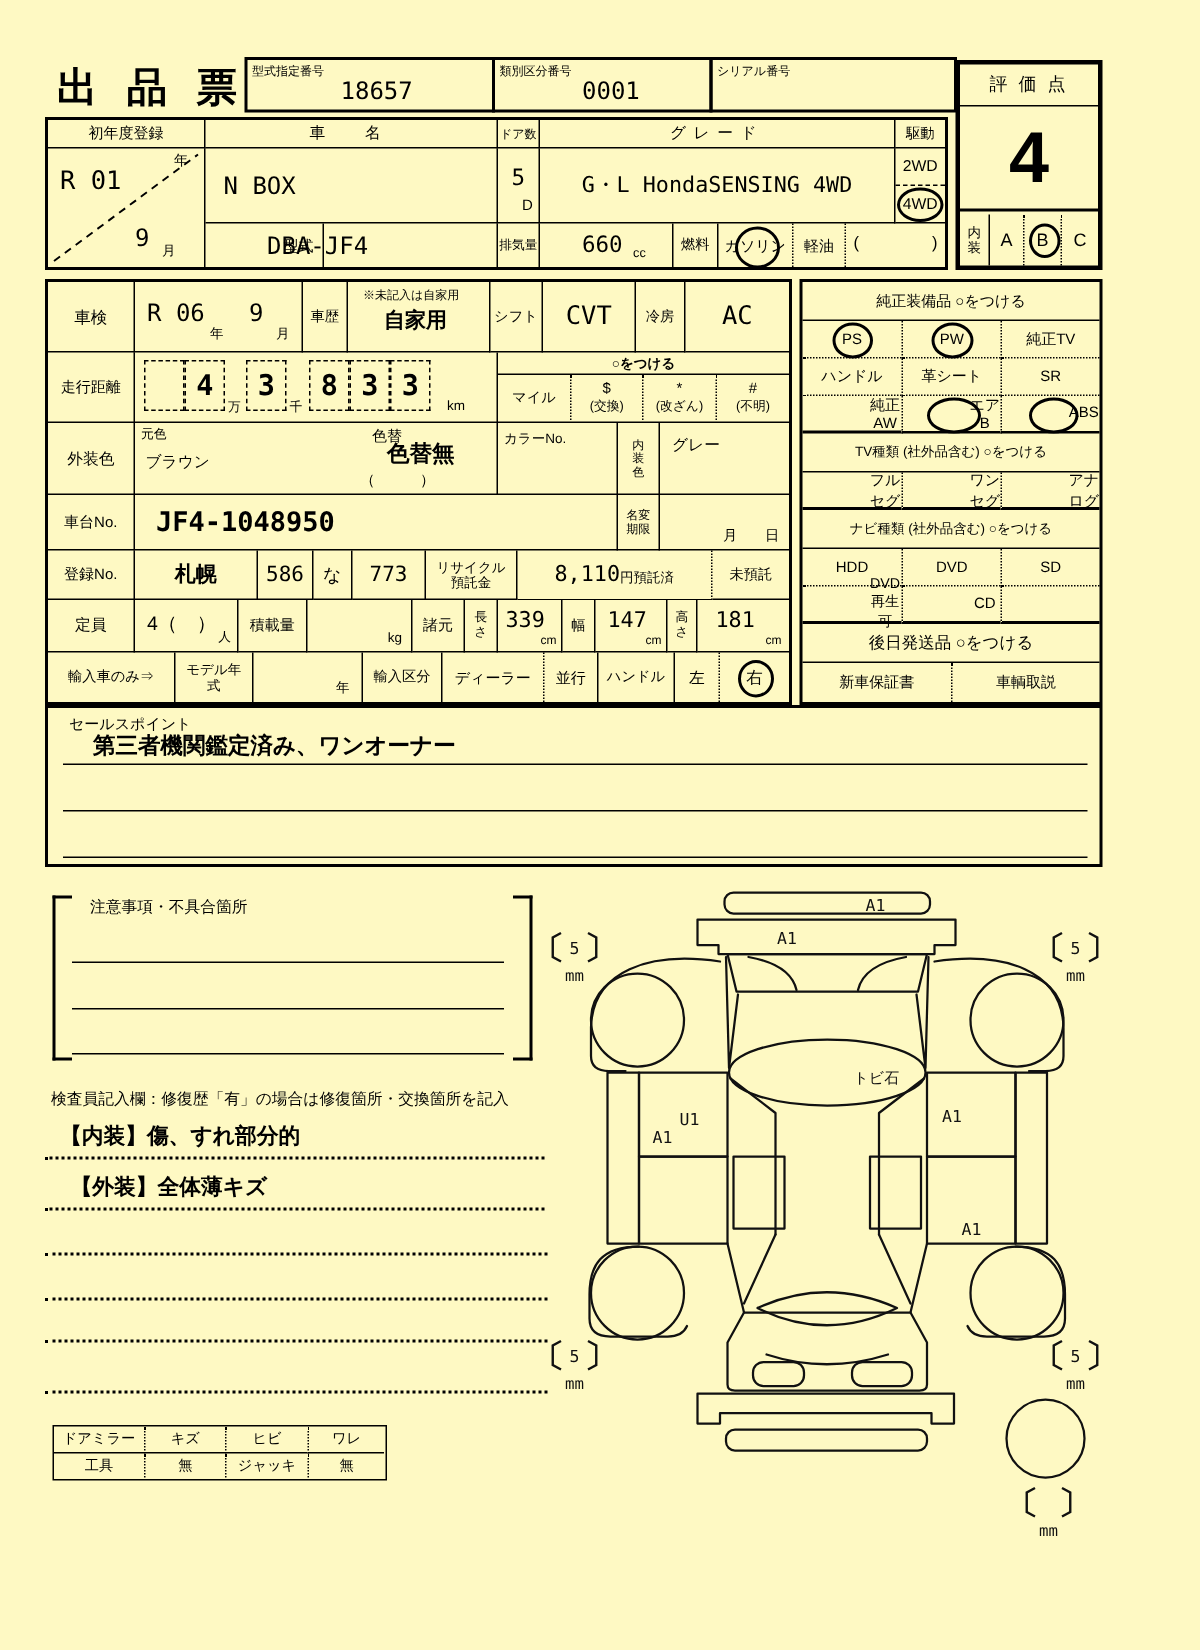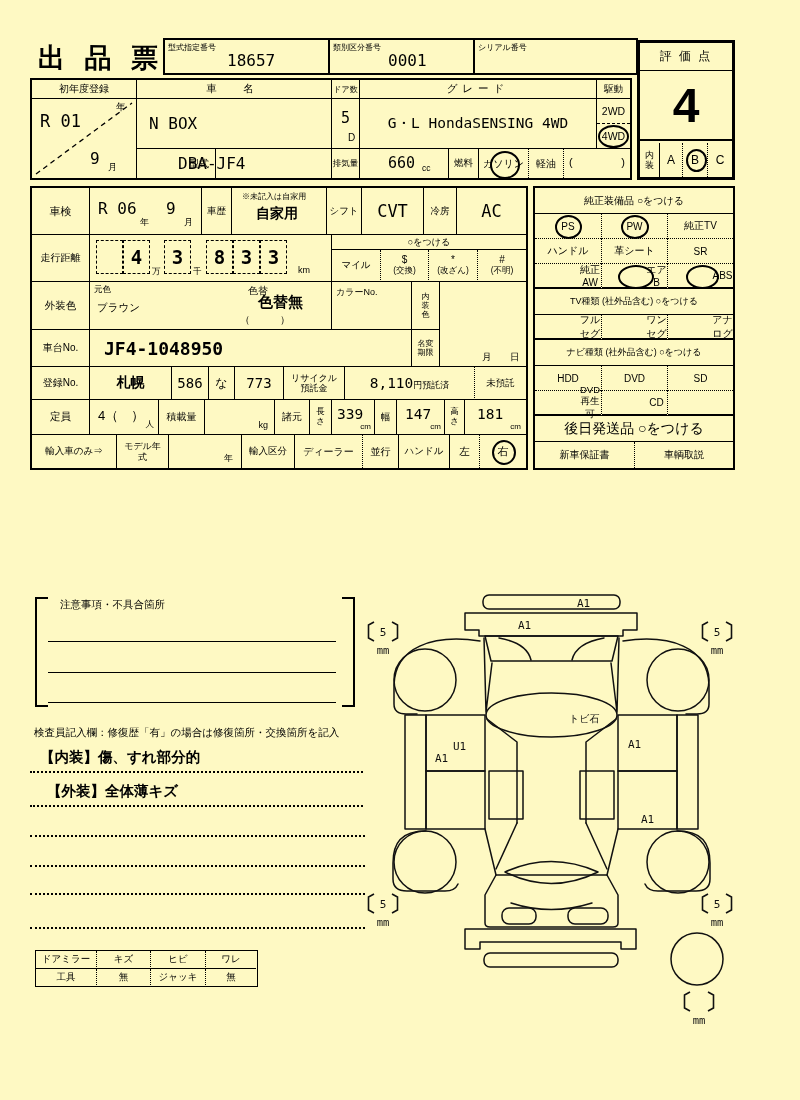--- a/index.html
+++ b/index.html
@@ -141,21 +141,21 @@
       <div class="dashbox mono b" style="left:33px;top:5px;width:27px;height:34px;font-size:19px;">4</div>
       <div class="abs" style="left:62px;top:31px;font-size:8.5px;">万</div>
       <div class="dashbox mono b" style="left:74px;top:5px;width:27px;height:34px;font-size:19px;">3</div>
       <div class="abs" style="left:103px;top:31px;font-size:8.5px;">千</div>
       <div class="dashbox mono b" style="left:116px;top:5px;width:27px;height:34px;font-size:19px;">8</div>
       <div class="dashbox mono b" style="left:143px;top:5px;width:27px;height:34px;font-size:19px;">3</div>
       <div class="dashbox mono b" style="left:170px;top:5px;width:27px;height:34px;font-size:19px;">3</div>
       <div class="abs" style="left:208px;top:30px;font-size:9px;">km</div>
     </div>
     <div class="cell bb" style="left:300px;top:47px;width:194px;height:47px;">
-      <div class="cell ctr bb1" style="left:0;top:0;width:194px;height:15px;font-size:9px;">○をつける</div>
+      <div class="cell ctr bb1" style="left:0;top:0;width:194px;height:15px;font-size:9px;font-weight:bold;">○をつける</div>
       <div class="cell ctr" style="left:0;top:15px;width:48px;height:30px;font-size:9.5px;">マイル</div>
       <div class="cell ctr bld" style="left:48px;top:15px;width:48px;height:30px;">
         <div>
             <div style="font-size:10px;">$</div>
             <div style="font-size:8.5px;">(交換)</div>
           </div>
       </div>
       <div class="cell ctr bld" style="left:96px;top:15px;width:49px;height:30px;">
         <div>
             <div style="font-size:10px;">*</div>
@@ -177,20 +177,23 @@
       <div class="abs" style="left:158px;top:2px;font-size:10px;">色替</div>
       <div class="abs b" style="left:168px;top:11px;font-size:15px;">色替無</div>
       <div class="abs" style="left:150px;top:31px;font-size:10px;">（　　　）</div>
     </div>
     <div class="cell br bb" style="left:300px;top:94px;width:80px;height:48px;">
       <div class="abs" style="left:4px;top:4px;font-size:9px;">カラーNo.</div>
     </div>
     <div class="cell ctr br bb" style="left:380px;top:94px;width:28px;height:48px;">
       <div class="vtext" style="width:10px;font-size:8px;">内装色</div>
     </div>
+    <div class="cell bb" style="left:408px;top:94px;width:86px;height:48px;">
+      <div class="abs" style="left:8px;top:8px;font-size:10.5px;">グレー</div>
+    </div>
 
     <div class="cell ctr br bb" style="left:0;top:142px;width:58px;height:37px;font-size:10px;">車台No.</div>
     <div class="cell br bb mono b" style="left:58px;top:142px;width:322px;height:37px;display:flex;align-items:center;font-size:18px;padding-left:14px;">
       <span>JF4-1048950</span>
     </div>
     <div class="cell ctr br bb" style="left:380px;top:142px;width:28px;height:37px;">
       <div class="vtext" style="width:20px;font-size:8px;">名変期限</div>
     </div>
     <div class="cell bb" style="left:408px;top:142px;width:86px;height:37px;">
       <span class="abs" style="left:42px;top:21px;font-size:9.5px;">月</span>
@@ -292,25 +295,32 @@
     <div class="cell ctr bld bb2" style="left:132px;top:127px;width:66px;height:25px;font-size:10px;">アナログ</div>
 
     <div class="cell ctr bb1" style="left:0;top:152px;width:198px;height:26px;font-size:9px;">ナビ種類 (社外品含む) ○をつける</div>
     <div class="cell ctr bbdot" style="left:0;top:178px;width:66px;height:25px;font-size:10px;">HDD</div>
     <div class="cell ctr bld bbdot" style="left:66px;top:178px;width:66px;height:25px;font-size:10px;">DVD</div>
     <div class="cell ctr bld bbdot" style="left:132px;top:178px;width:66px;height:25px;font-size:10px;">SD</div>
     <div class="cell ctr bb2" style="left:0;top:203px;width:66px;height:25px;font-size:9.5px;">DVD再生可</div>
     <div class="cell ctr bld bb2" style="left:66px;top:203px;width:66px;height:25px;font-size:10px;">CD</div>
     <div class="cell ctr bld bb2" style="left:132px;top:203px;width:66px;height:25px;font-size:10px;"></div>
 
-    <div class="cell ctr bb1" style="left:0;top:228px;width:198px;height:26px;font-size:14px;">後日発送品 ○をつける</div>
+    <div class="cell ctr bb1" style="left:0;top:228px;width:198px;height:26px;font-size:11px;">後日発送品 ○をつける</div>
     <div class="cell ctr" style="left:0;top:254px;width:99px;height:26px;font-size:10px;">新車保証書</div>
     <div class="cell ctr bld" style="left:99px;top:254px;width:99px;height:26px;font-size:10px;">車輌取説</div>
   </div>
 
+  <div class="cell box2" style="left:30px;top:470px;width:705px;height:108px;">
+    <div class="abs" style="left:14px;top:4px;font-size:10px;">セールスポイント</div>
+    <div class="abs b" style="left:30px;top:16px;font-size:15px;">第三者機関鑑定済み、ワンオーナー</div>
+    <div class="thinline" style="left:10px;top:37px;width:683px;"></div>
+    <div class="thinline" style="left:10px;top:68px;width:683px;"></div>
+    <div class="thinline" style="left:10px;top:99px;width:683px;"></div>
+  </div>
 
   <div class="cell" style="left:35px;top:597px;width:13px;height:110px;border-left:2px solid #000;border-top:2px solid #000;border-bottom:2px solid #000;"></div>
   <div class="cell" style="left:342px;top:597px;width:13px;height:110px;border-right:2px solid #000;border-top:2px solid #000;border-bottom:2px solid #000;"></div>
   <div class="abs" style="left:60px;top:598px;font-size:10.5px;">注意事項・不具合箇所</div>
   <div class="thinline" style="left:48px;top:641px;width:288px;"></div>
   <div class="thinline" style="left:48px;top:672px;width:288px;"></div>
   <div class="thinline" style="left:48px;top:702px;width:288px;"></div>
 
   <div class="abs" style="left:34px;top:726px;font-size:10.5px;">検査員記入欄：修復歴「有」の場合は修復箇所・交換箇所を記入</div>
   <div class="abs b" style="left:40px;top:748px;font-size:14.5px;">【内装】傷、すれ部分的</div>

